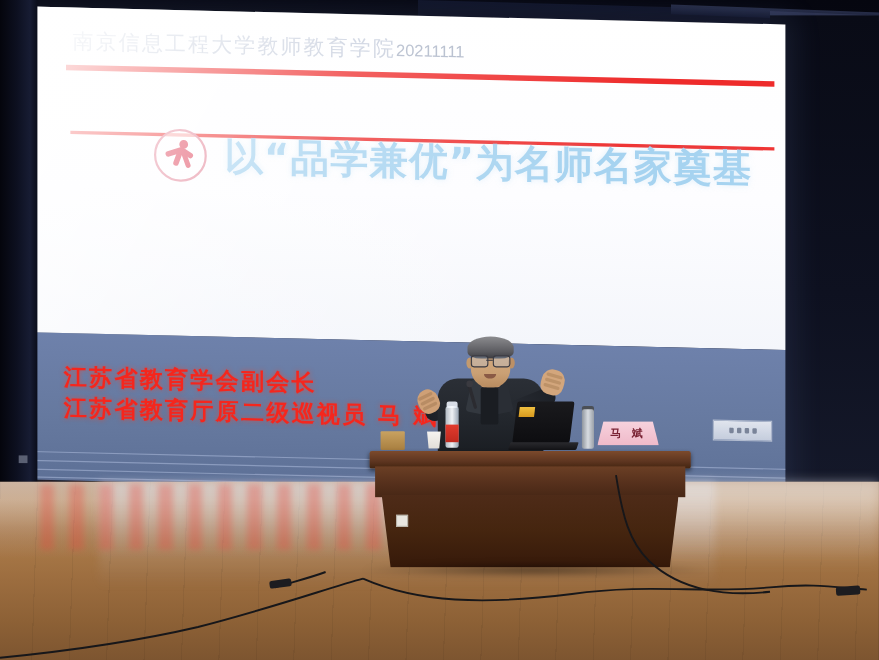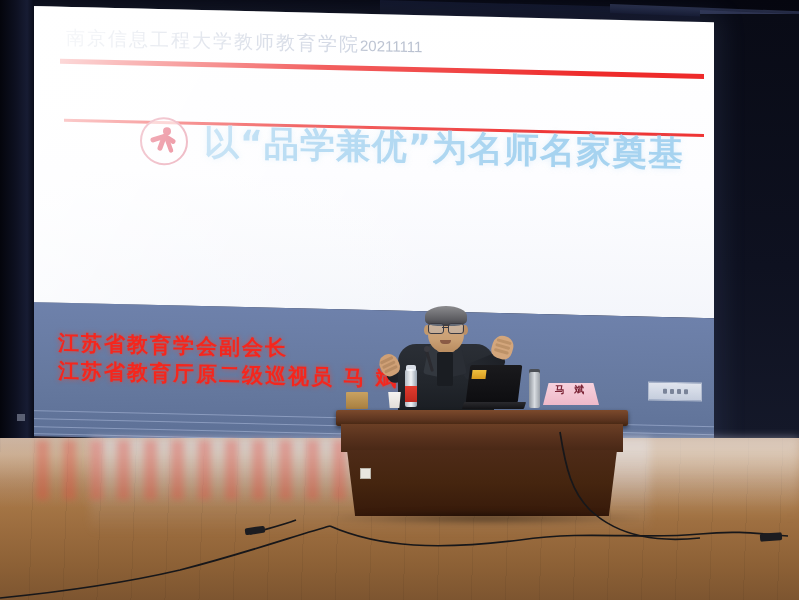--- a/index.html
+++ b/index.html
@@ -299,21 +299,21 @@
   .thermos{
     position:absolute;left:529px;top:372px;width:11px;height:36px;
     background:linear-gradient(90deg,#8f959d,#d8dce1,#9aa0a8);
     border-radius:2px;
   }
   .thermos-cap{position:absolute;left:529px;top:369px;width:11px;height:5px;background:#4b4f56;border-radius:2px 2px 0 0;}
   .nameplate{
     position:absolute;left:543px;top:383px;width:56px;height:22px;
     background:linear-gradient(180deg,#f7d2dd 0%,#efb9c9 100%);
     clip-path:polygon(10% 0,90% 0,100% 100%,0 100%);
-    display:flex;align-items:flex-start;justify-content:center;
+    display:flex;align-items:center;justify-content:center;
     box-shadow:0 1px 2px rgba(0,0,0,.3);
   }
   .nameplate span{
     font-size:10px;color:#7a2335;letter-spacing:3px;font-weight:bold;
     font-family:"DejaVu Serif","Liberation Serif",serif;
   }
   .small-box{
     position:absolute;left:346px;top:392px;width:22px;height:17px;
     background:linear-gradient(180deg,#c9a261 0%,#a87f40 100%);
     border-radius:1px;

